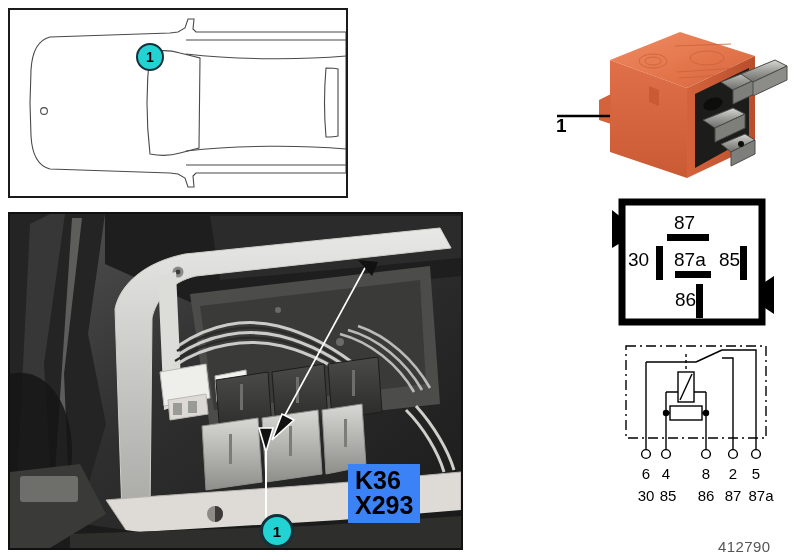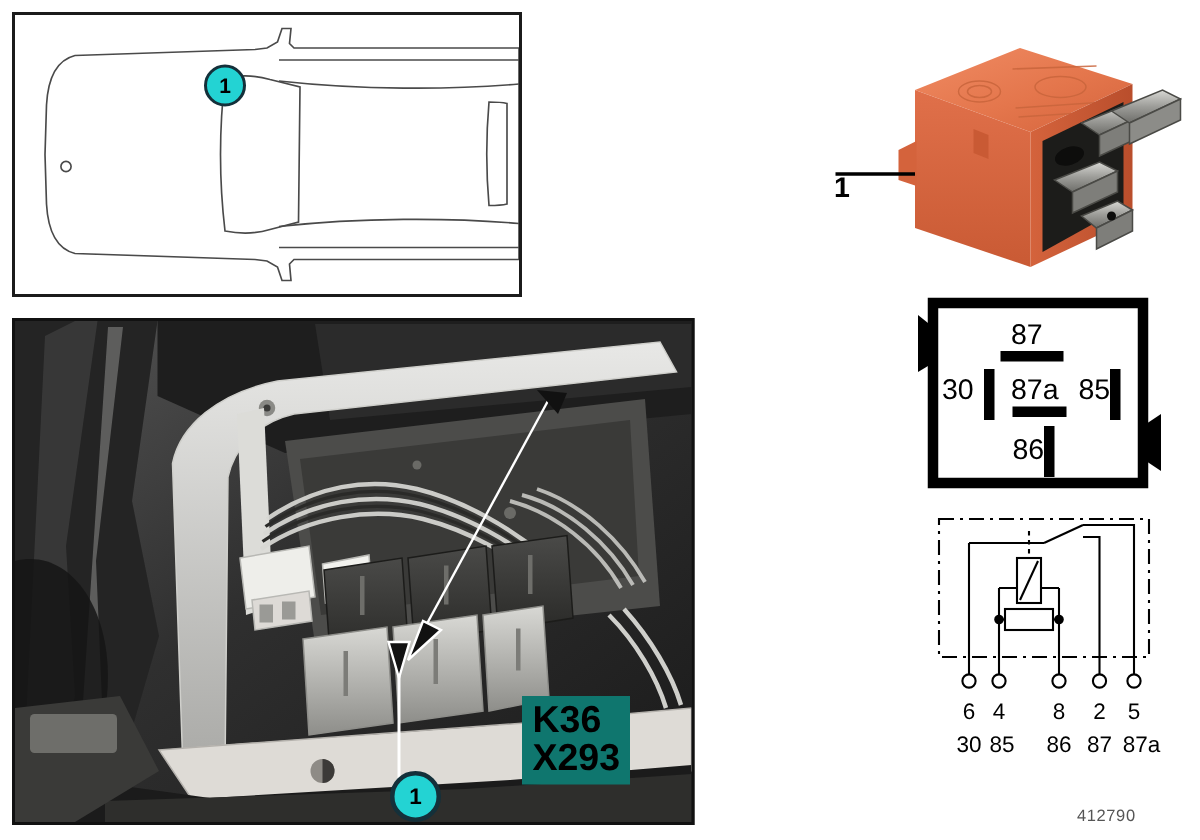--- a/index.html
+++ b/index.html
@@ -28,21 +28,21 @@
   #photo-panel{
     left:8px;top:212px;width:455px;height:338px;
     border:2px solid #111;overflow:hidden;background:#2b2b2b;
   }
   #photo-svg{position:absolute;left:0;top:0;}
   #photo-callout{
     left:250px;top:300px;width:28px;height:28px;font-size:15px;
     border-width:3px;z-index:6;
   }
   .photo-label{
-    position:absolute;background:#0f766e;color:#000;
+    position:absolute;background:#3b82f6;color:#000;
     font-weight:bold;line-height:1.0;z-index:7;
     padding:4px 7px 5px 7px;
   }
   #kx-label{left:338px;top:250px;font-size:25px;letter-spacing:0px;}
   #kx-label div{white-space:nowrap;}
 
   
   #relay-photo{left:555px;top:28px;width:245px;height:170px;}
   #relay-index{
     position:absolute;left:556px;top:115px;
@@ -51,21 +51,21 @@
 
   
   #pin-box{left:612px;top:196px;width:175px;height:135px;}
 
   
   #schematic{left:618px;top:340px;width:180px;height:170px;}
 
   
   #footer-code{
     position:absolute;left:718px;top:538px;
-    font-size:11px;color:#555;letter-spacing:0.4px;
+    font-size:15px;color:#555;letter-spacing:0.4px;
   }
   svg{display:block;}
   text{font-family:"Liberation Sans", sans-serif;}
 </style>
 </head>
 <body>
 
 <div class="panel" id="car-panel">
   <svg id="car-svg" width="336" height="186" viewBox="0 0 336 186">
     <g fill="none" stroke="#4a4a4a" stroke-width="1.1">

